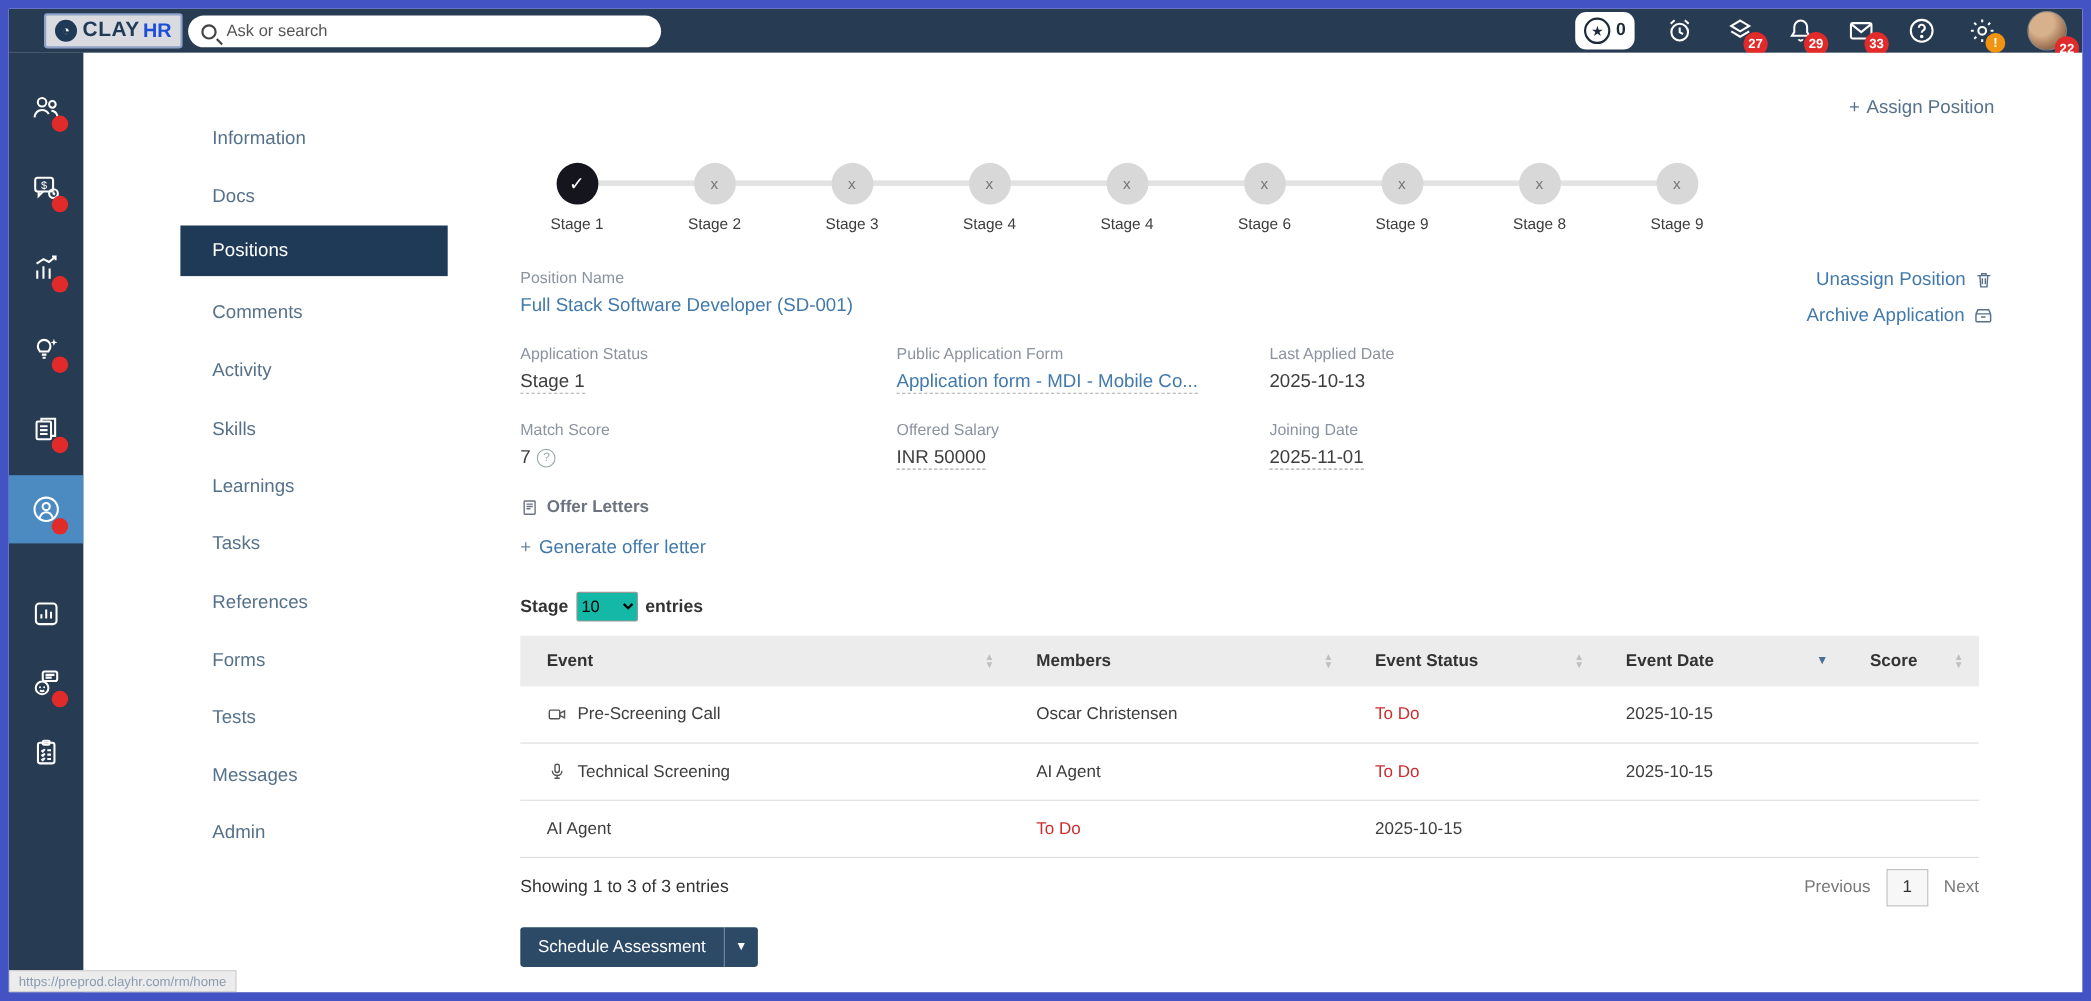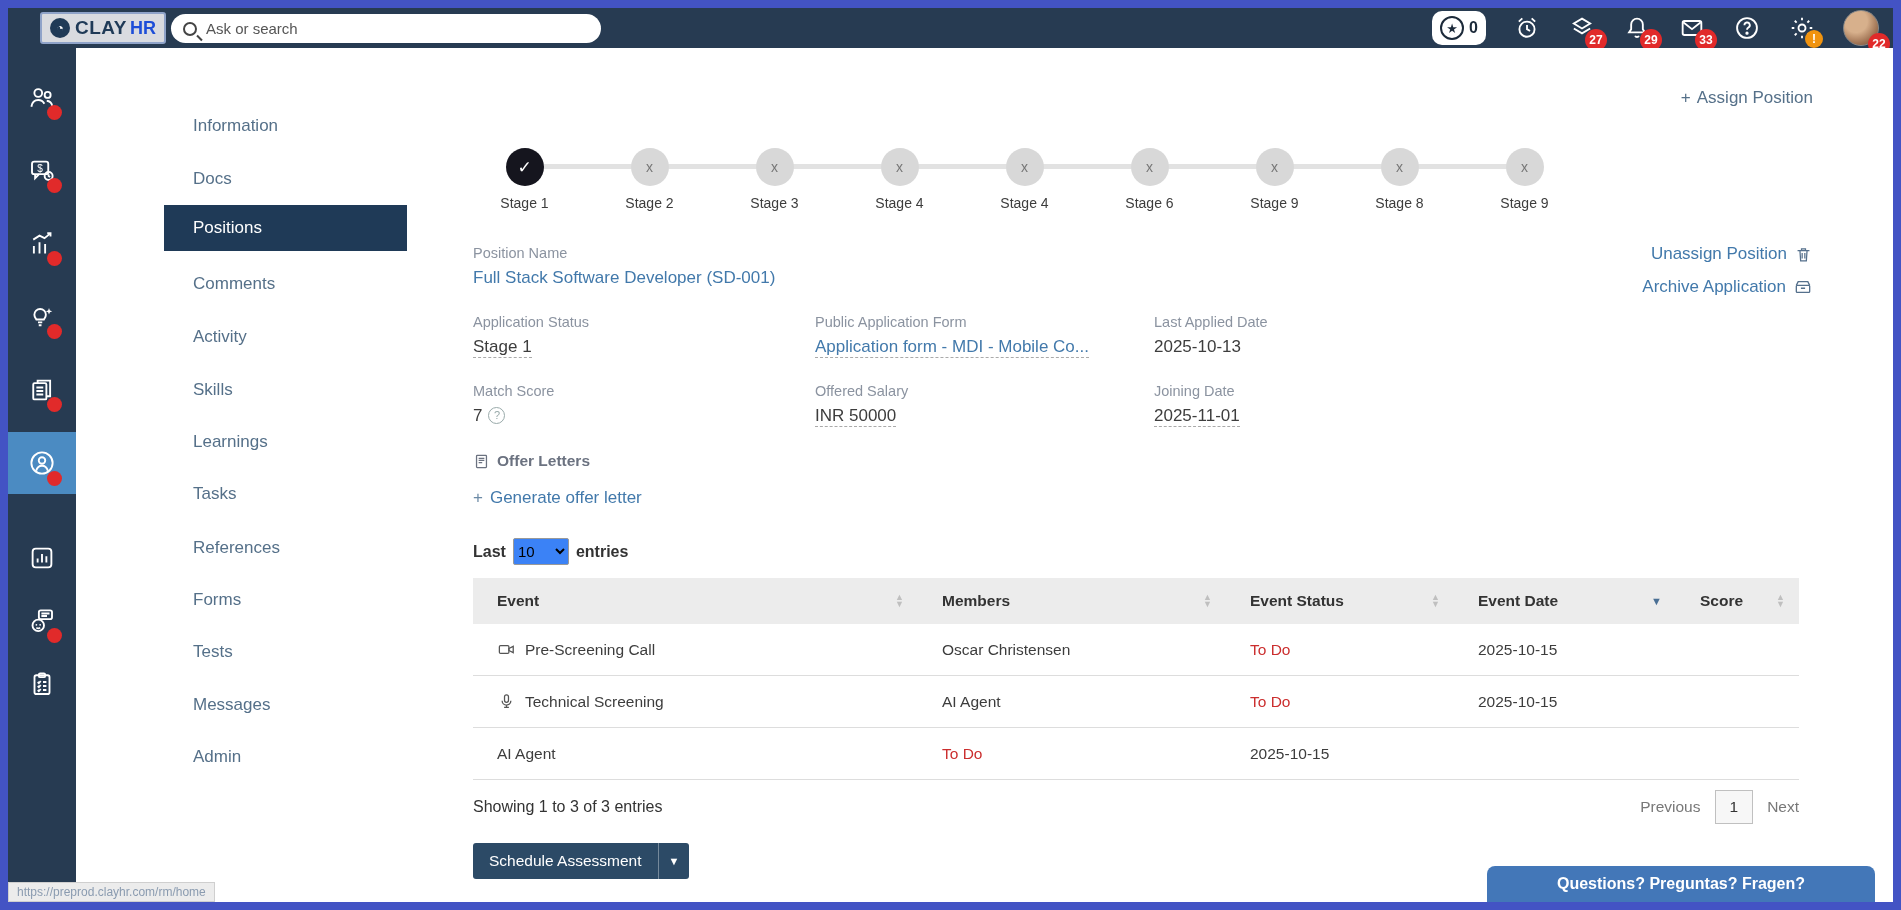--- a/index.html
+++ b/index.html
@@ -63,21 +63,21 @@
 
   .right-action { position:absolute; right:80px; color:#4279ab; font-size:17px; cursor:pointer; display:flex; align-items:center; gap:7px; }
   .right-action svg { display:block; }
 
   .offer-head { position:absolute; left:397px; top:404px; color:#6b7280; font-size:15.5px; font-weight:bold; display:flex; align-items:center; gap:7px; }
   .gen-offer { position:absolute; left:397px; top:440px; color:#4279ab; font-size:17px; cursor:pointer; }
   .gen-offer .plus { margin-right:7px; color:#6b8aa6; }
 
   
   .show-row { position:absolute; left:397px; top:490px; font-size:16px; color:#333; font-weight:bold; display:flex; align-items:center; gap:7px; }
-  .show-row select { width:56px; height:27px; font-size:15px; border:1px solid #999; border-radius:2px; background:#3b82f6; font-family:"Liberation Sans", sans-serif; }
+  .show-row select { width:56px; height:27px; font-size:15px; border:1px solid #999; border-radius:2px; background:#14b8a6; font-family:"Liberation Sans", sans-serif; }
   .search-row { position:absolute; right:94px; top:487px; display:flex; align-items:center; gap:8px; font-size:16px; color:#333; font-weight:bold; }
   .search-row input { width:200px; height:29px; border:2px solid #555; background:#fff; outline:none; font-size:15px; padding:0 6px; font-family:"Liberation Sans", sans-serif; }
 
   
   .etable { position:absolute; left:397px; top:530px; width:1326px; }
   .thead { background:#ececec; display:grid; grid-template-columns:445px 308px 228px 222px 1fr; height:46px; align-items:center; font-weight:bold; font-size:15.5px; color:#333; }
   .th { padding-left:24px; display:flex; align-items:center; justify-content:space-between; padding-right:14px; }
   .sort { display:flex; flex-direction:column; line-height:7px; font-size:9px; color:#bfbfbf; }
   .sort .dn.active { color:#4a6f94; font-size:11px; }
   .trow { display:grid; grid-template-columns:445px 308px 228px 222px 1fr; height:52px; align-items:center; font-size:15.5px; color:#3d3d3d; border-bottom:1px solid #ddd; }
@@ -338,21 +338,21 @@
     <div class="offer-head">
       <svg width="17" height="17" viewBox="0 0 24 24" fill="none" stroke="#6b7280" stroke-width="1.8">
         <rect x="5" y="3.5" width="14" height="17" rx="1"></rect>
           <path d="M8 7.5h8M8 10.5h8M8 13.5h5"></path>
       </svg>
       <span>Offer Letters</span>
     </div>
     <div class="gen-offer"><span class="plus">+</span><span>Generate offer letter</span></div>
 
     <div class="show-row">
-      <span>Last</span>
+      <span>Stage</span>
       <select><option>10</option></select>
       <span>entries</span>
     </div>
 
     <div class="etable">
       <div class="thead">
         <div class="th">
             <span>Event</span>
             <span class="sort">
               <span class="up">▲</span>
@@ -429,17 +429,16 @@
       <span>Previous</span>
       <span class="page-box">1</span>
       <span>Next</span>
     </div>
 
     <div class="sched-btn">
       <span class="sched-main">Schedule Assessment</span>
       <span class="sched-caret">▼</span>
     </div>
 
-    <div class="chat-widget">Questions? Preguntas? Fragen?</div>
   </div>
 
   <div class="url-tip">https://preprod.clayhr.com/rm/home</div>
 </div>
 
 </body></html>

